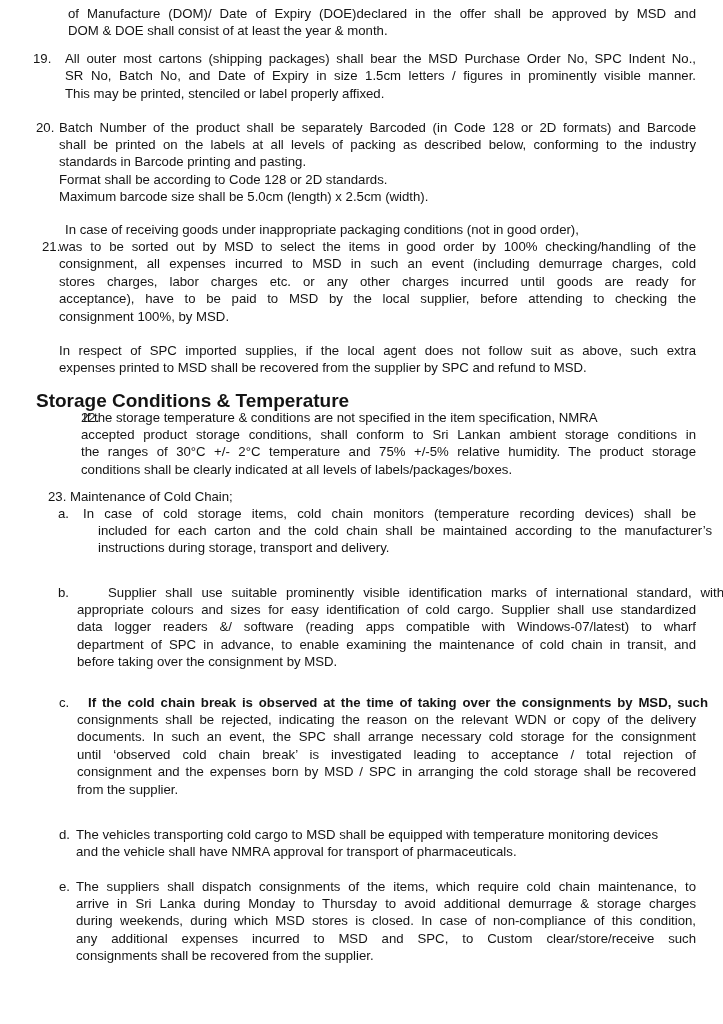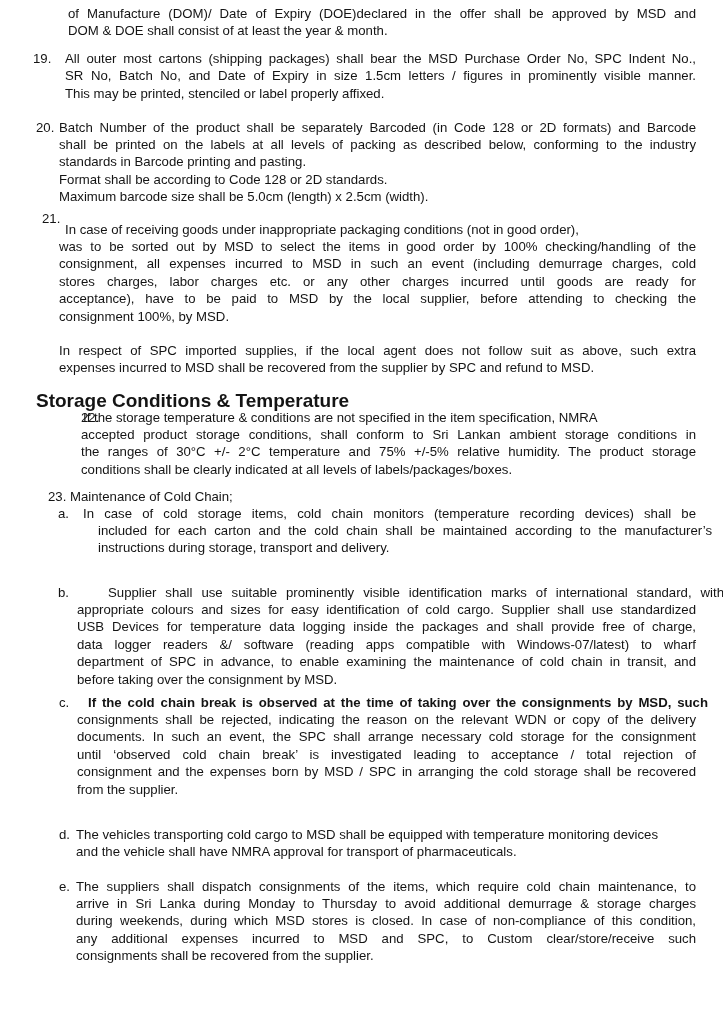--- a/index.html
+++ b/index.html
@@ -36,34 +36,34 @@
   <div class="blk" style="left:59px; top:119px; width:637px;">
     <span class="just">Batch Number of the product shall be separately Barcoded (in Code 128 or 2D formats) and Barcode</span>
   </div>
   <div class="blk" style="left:59px; top:136px; width:637px;">
     <span class="just">shall be printed on the labels at all levels of packing as described below, conforming to the industry</span>
     <span class="line">standards in Barcode printing and pasting.</span>
     <span class="line">Format shall be according to Code 128 or 2D standards.</span>
     <span class="line">Maximum barcode size shall be 5.0cm (length) x 2.5cm (width).</span>
   </div>
 
-  <div class="blk" style="left:42px; top:210px;text-align:right;">21.</div>
+  <div class="blk" style="left:42px; top:238px;text-align:right;">21.</div>
   <div class="blk" style="left:65px; top:221px;">
     <span class="line">In case of receiving goods under inappropriate packaging conditions (not in good order),</span>
   </div>
   <div class="blk" style="left:59px; top:238px; width:637px;">
     <span class="just">was to be sorted out by MSD to select the items in good order by 100% checking/handling of the</span>
     <span class="just">consignment, all expenses incurred to MSD in such an event (including demurrage charges,  cold</span>
     <span class="just">stores charges, labor charges etc. or any other charges incurred until goods are ready for</span>
     <span class="just">acceptance), have to be paid to MSD by the local supplier, before attending to checking the</span>
     <span class="line">consignment 100%, by MSD.</span>
   </div>
   <div class="blk" style="left:59px; top:342px; width:637px;">
     <span class="just">In respect of SPC imported supplies, if the local agent does not follow suit as above, such extra</span>
-    <span class="line">expenses incurred to MSD shall be recovered from the supplier by SPC and refund to MSD.</span>
+    <span class="line">expenses printed to MSD shall be recovered from the supplier by SPC and refund to MSD.</span>
   </div>
 
   <div class="blk heading" style="left:36px; top:392px;">Storage Conditions &amp; Temperature</div>
 
   <div class="blk" style="left:40px; top:409px;margin-left:41px;">22.</div>
   <div class="blk" style="left:83px; top:409px; width:613px;">
     <span class="line">If the storage temperature &amp; conditions are not specified in the item specification, NMRA</span>
   </div>
   <div class="blk" style="left:81px; top:426px; width:615px;">
     <span class="just">accepted product storage conditions, shall conform to Sri Lankan ambient storage  conditions in</span>
@@ -84,21 +84,20 @@
     <span class="just">included for each carton and the cold chain shall be maintained according to the manufacturer’s</span>
     <span class="line">instructions during storage, transport and delivery.</span>
   </div>
 
   <div class="blk" style="left:58px; top:584px;">b.</div>
   <div class="blk" style="left:80px; top:584px; width:616px;margin-left:28px;">
     <span class="just">Supplier shall use suitable prominently visible identification marks of international standard, with</span>
   </div>
   <div class="blk" style="left:77px; top:601px; width:619px;">
     <span class="just">appropriate colours and sizes for easy identification of cold cargo. Supplier shall use standardized</span>
-    <span class="just">USB Devices for temperature data logging inside the packages and shall provide free of charge,</span>
     <span class="just">data logger readers &amp;/ software (reading apps compatible with Windows-07/latest) to wharf</span>
     <span class="just">department of SPC in advance, to enable examining the maintenance of cold chain in transit, and</span>
     <span class="line">before taking over the consignment by MSD.</span>
   </div>
 
   <div class="blk" style="left:59px; top:694px;">c.</div>
   <div class="blk" style="left:88px; top:694px; width:620px;font-weight:bold;">
     <span class="just">If the cold chain break is observed at the time of taking over the consignments by MSD, such</span>
   </div>
   <div class="blk" style="left:77px; top:711px; width:619px;">

